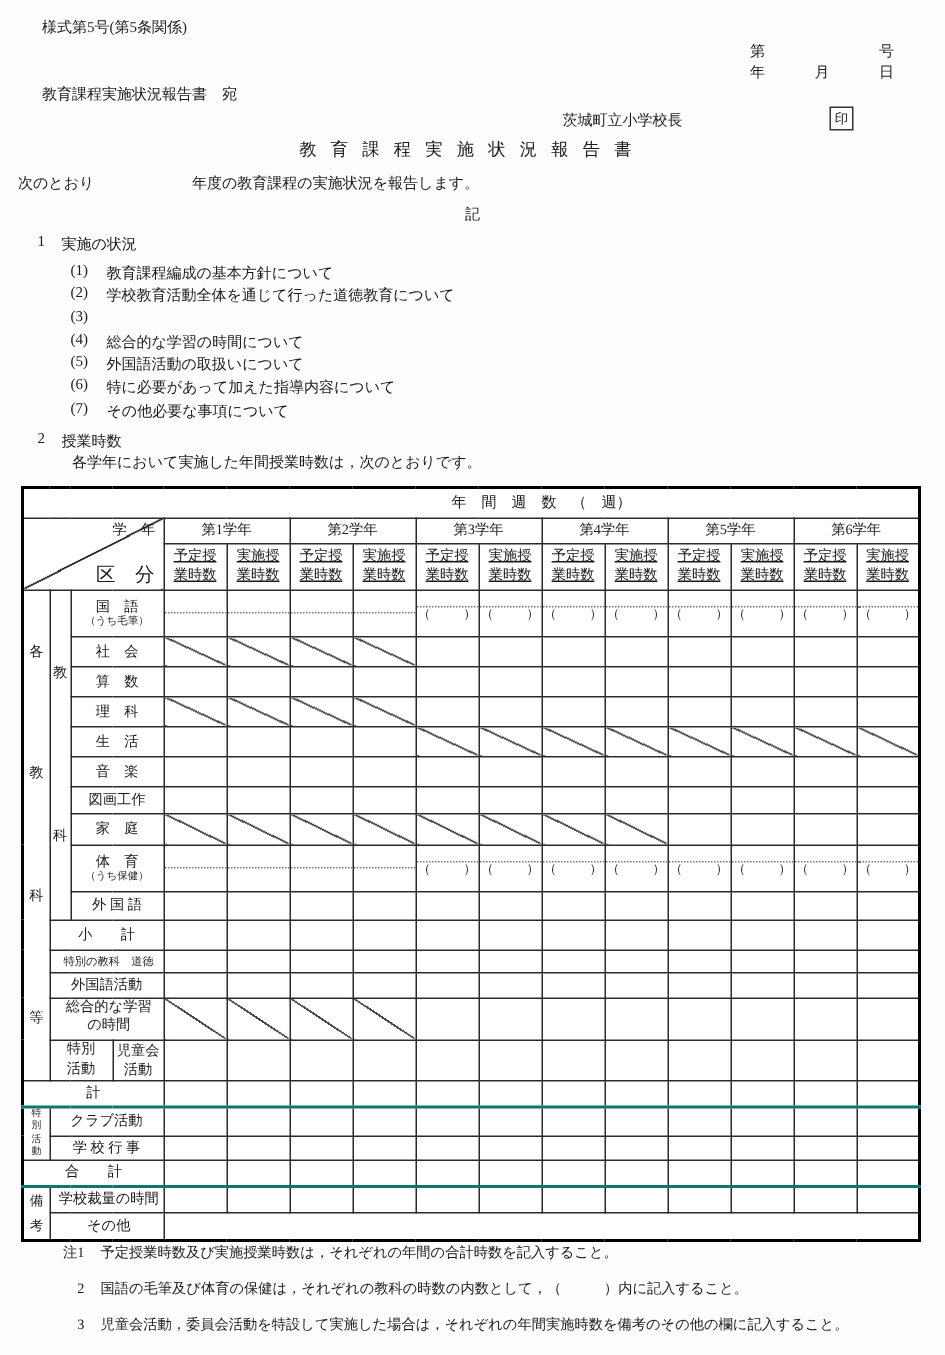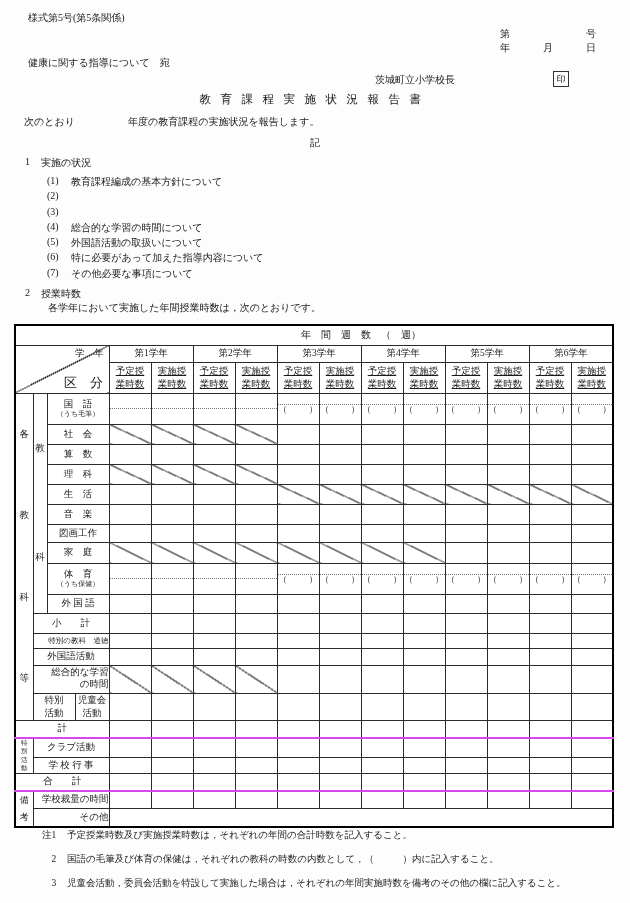--- a/index.html
+++ b/index.html
@@ -11,21 +11,21 @@
   .abs{position:absolute;}
   
   .form-number{left:28px;top:11px;font-size:10px;}
   .docno{left:500px;top:27px;width:96px;display:flex;justify-content:space-between;font-size:10px;}
   .dateline{left:500px;top:41px;width:96px;display:flex;justify-content:space-between;font-size:10px;}
   .addressee{left:28px;top:56px;font-size:10px;}
   .sender{left:375px;top:73px;font-size:10px;}
   .sealbox{left:553px;top:71px;width:14px;height:14px;border:1px solid #333;
     font-size:9px;display:flex;align-items:center;justify-content:center;}
   .doc-title{left:0;top:92px;width:630px;text-align:center;font-size:11.5px;letter-spacing:9.5px;}
-  .intro-lead{left:24px;top:115px;font-size:10px;}
+  .intro-lead{left:12px;top:115px;font-size:10px;}
   .intro-body{left:128px;top:115px;font-size:10px;}
   .ki{left:0;top:136px;width:630px;text-align:center;font-size:10px;}
   
   .sec-head{display:flex;font-size:10px;}
   .sec-head .no{width:16px;}
   .s1{left:25px;top:156px;}
   .list{left:47px;top:175px;}
   .list .item{display:flex;font-size:10px;height:15.3px;align-items:flex-start;}
   .list .no{width:24px;}
   .s2{left:25px;top:287px;}
@@ -43,52 +43,52 @@
   .gradehead{font-size:9.5px;}
   .subhead{font-size:8.5px;line-height:1.3;white-space:pre-line;text-decoration:underline;}
   .side{position:relative;}
   .vtext{position:absolute;inset:0;display:flex;flex-direction:column;
     align-items:center;justify-content:space-around;font-size:9.5px;}
   .vtext.tiny{font-size:6.5px;line-height:1;}
   .vtext.med{font-size:9px;}
   .rlabel{font-size:9.5px;}
   .rlabel .sub{font-size:7px;line-height:1.1;}
   .rlabel.small{font-size:7.5px;}
-  .rlabel.left{text-align:right;padding-left:3px;}
+  .rlabel.left{text-align:center;padding-left:3px;}
   .two-line{white-space:pre-line;line-height:1.25;}
   .grp{font-size:8px;white-space:pre-line;line-height:1.3;margin-top:24px;}
   .lab8{font-size:8px;}
   .slash{background-image:linear-gradient(to top right,transparent calc(50% - .6px),#444 calc(50% - .6px),#444 calc(50% + .6px),transparent calc(50% + .6px));}
   .cellwrap{display:flex;flex-direction:column;height:100%;}
   .half{flex:1;}
   .half.bot{border-top:1px dotted #777;}
   .half.bot.paren{display:flex;justify-content:space-between;align-items:center;
     font-size:8.5px;padding:0 1px;line-height:1;}
-  tr.thick-top td{border-top:2px solid #d946ef;}
+  tr.thick-top td{border-top:2px solid #0f766e;}
   
   .note{position:absolute;left:18px;display:flex;font-size:9.5px;}
   .note .no{width:24px;text-align:left;margin-left:24px;}
   .note .txt{margin-left:1px;}
 </style>
 </head>
 <body>
 
 <div class="abs form-number">様式第5号(第5条関係)</div>
 
 <div class="abs docno">
   <span>第</span>
   <span>号</span>
 </div>
 <div class="abs dateline">
   <span>年</span>
   <span>月</span>
   <span>日</span>
 </div>
 
-<div class="abs addressee">健康に関する指導について　宛</div>
+<div class="abs addressee">教育課程実施状況報告書　宛</div>
 <div class="abs sender">茨城町立小学校長</div>
 <div class="abs sealbox">
   <span>印</span>
 </div>
 
 <div class="abs doc-title">教育課程実施状況報告書</div>
 
 <div class="abs intro-lead">次のとおり</div>
 <div class="abs intro-body">年度の教育課程の実施状況を報告します。</div>
 <div class="abs ki">記</div>
@@ -97,20 +97,21 @@
   <span class="no">1</span>
   <span>実施の状況</span>
 </div>
 <div class="abs list">
   <div class="item">
     <span class="no">(1)</span>
     <span>教育課程編成の基本方針について</span>
   </div>
   <div class="item">
     <span class="no">(2)</span>
+    <span>学校教育活動全体を通じて行った道徳教育について</span>
   </div>
   <div class="item">
     <span class="no">(3)</span>
   </div>
   <div class="item">
     <span class="no">(4)</span>
     <span>総合的な学習の時間について</span>
   </div>
   <div class="item">
     <span class="no">(5)</span>

